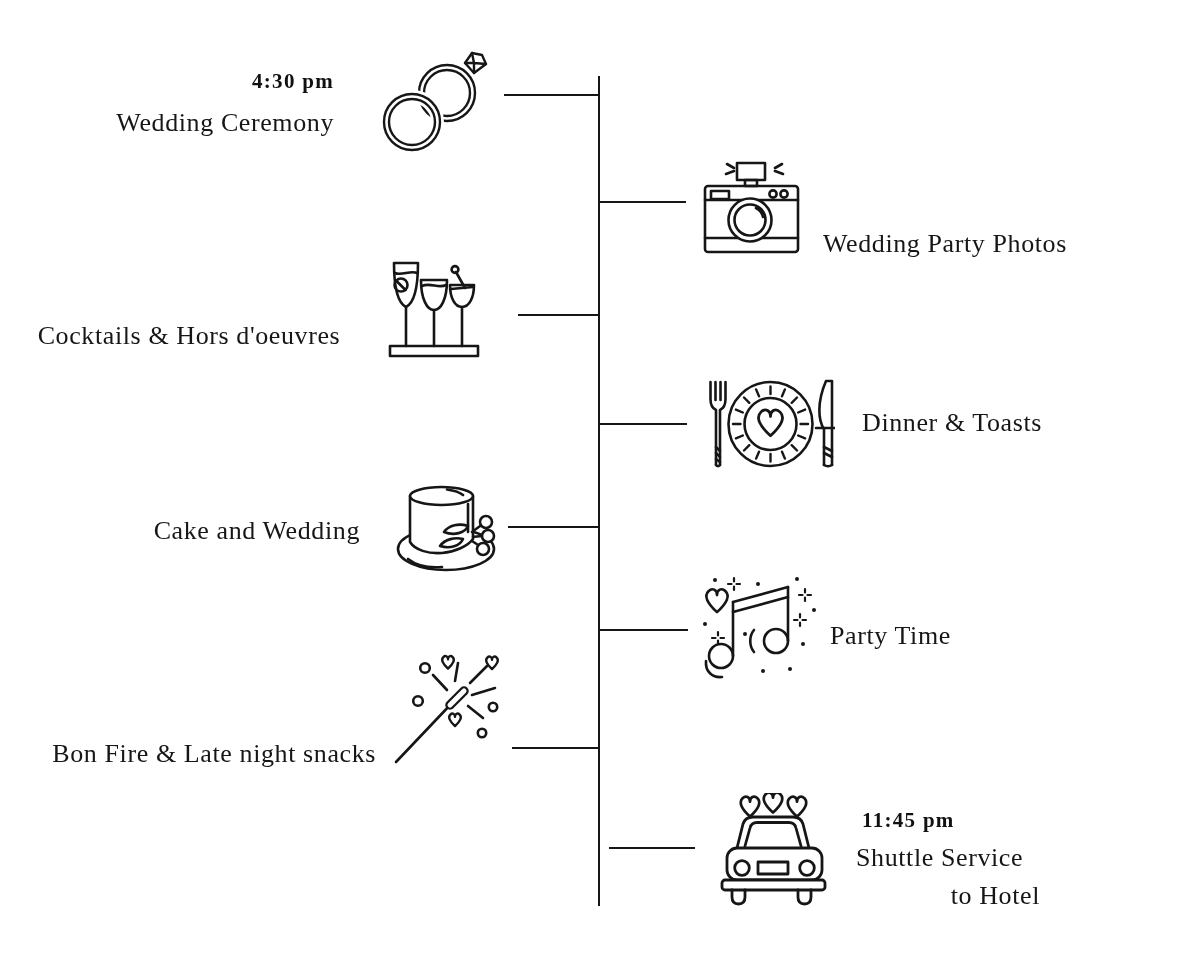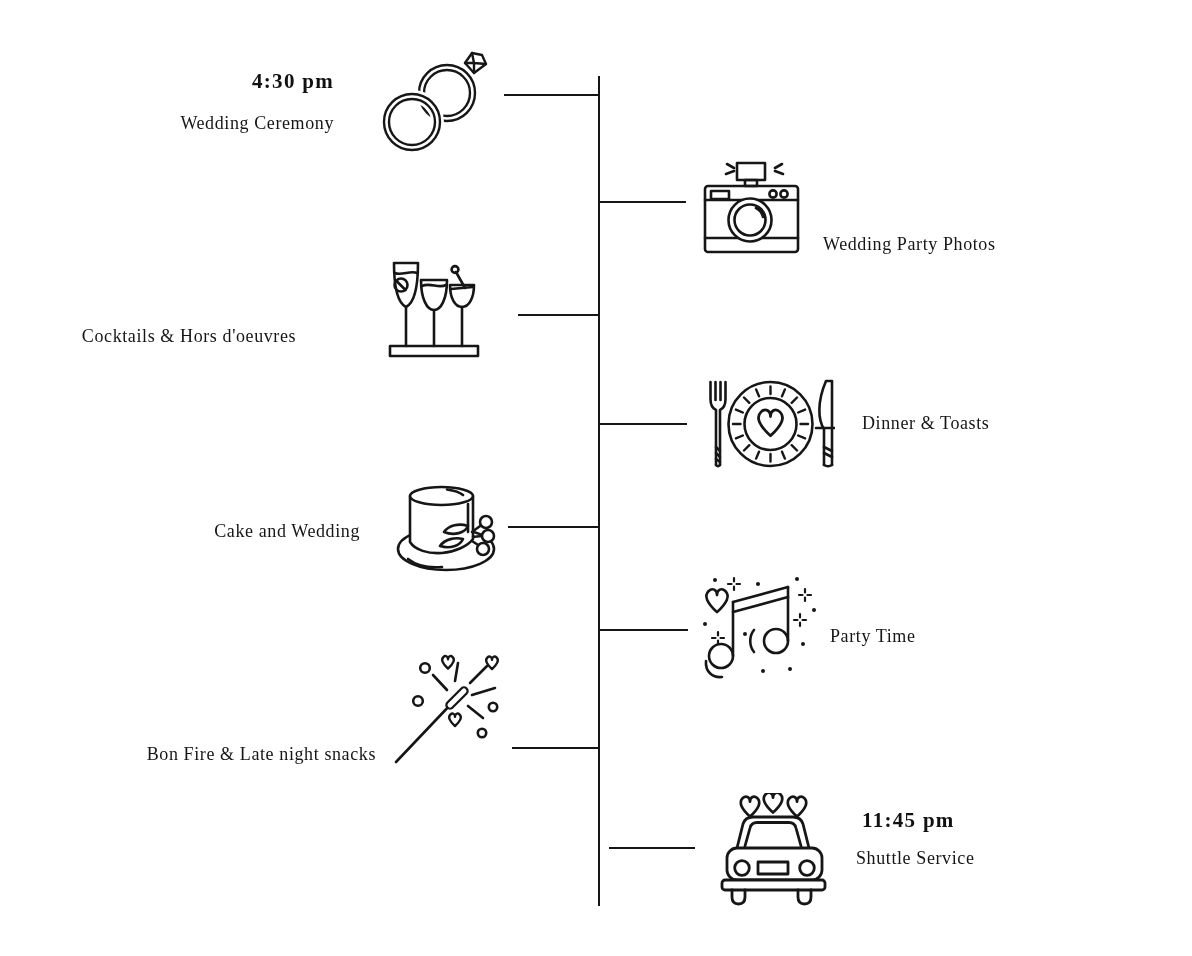--- a/index.html
+++ b/index.html
@@ -2,21 +2,21 @@
 <html><head>
 <meta charset="utf-8">
 <style>
   html,body{margin:0;padding:0;}
   body{
     width:1192px;height:956px;position:relative;overflow:hidden;
     background:#ffffff;color:#161616;
     font-family:"Liberation Serif","DejaVu Serif",serif;
   }
   .abs{position:absolute;}
-  .lbl{font-size:18px;letter-spacing:0.6px;line-height:32px;white-space:nowrap;color:#161616;}
+  .lbl{font-size:26px;letter-spacing:0.6px;line-height:32px;white-space:nowrap;color:#161616;}
   .time{font-size:21px;font-weight:bold;letter-spacing:1.3px;line-height:32px;white-space:nowrap;color:#111111;}
   .right{text-align:right;}
   .hline{position:absolute;height:2px;background:#161616;}
   .vline{position:absolute;width:2px;background:#161616;}
   .icon svg{display:block;width:100%;height:100%;}
 </style>
 </head>
 <body>
 
 <div class="vline" style="left:598px;top:76px;height:830px;"></div>
@@ -194,13 +194,14 @@
       <rect x="41" y="69" width="30" height="12"></rect>
       <rect fill="#ffffff" x="5" y="87" width="103" height="10" rx="3"></rect>
       <path d="M15,97 V104 Q15,111 21.5,111 Q28,111 28,104 V97"></path>
       <path d="M81,97 V104 Q81,111 87.5,111 Q94,111 94,104 V97"></path>
     </g>
   </svg>
 </div>
 <div class="abs" style="left:856px;top:804px;width:190px;">
   <div class="time" style="padding-left:6px;margin-bottom:6px;">11:45 pm</div>
   <div class="lbl" style="margin-bottom:6px;">Shuttle Service</div>
+  <div class="lbl right" style="padding-right:6px;">to Hotel</div>
 </div>
 
 </body></html>

